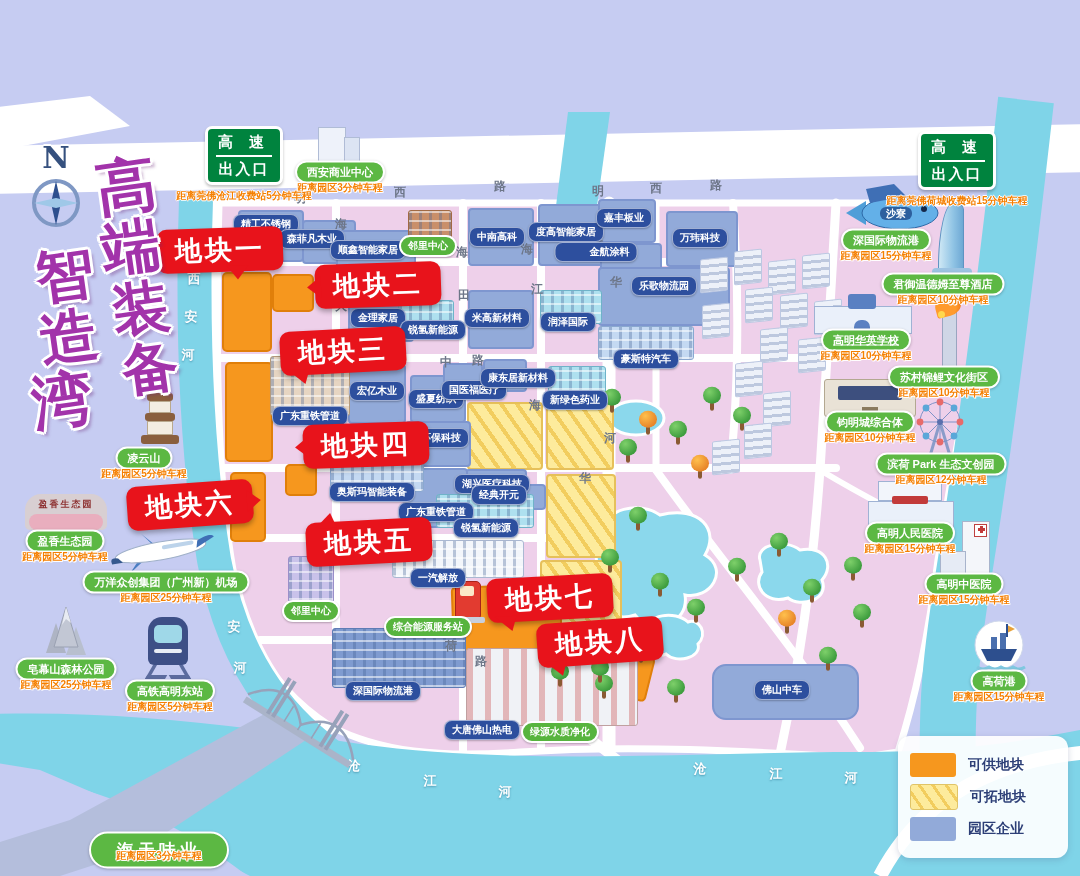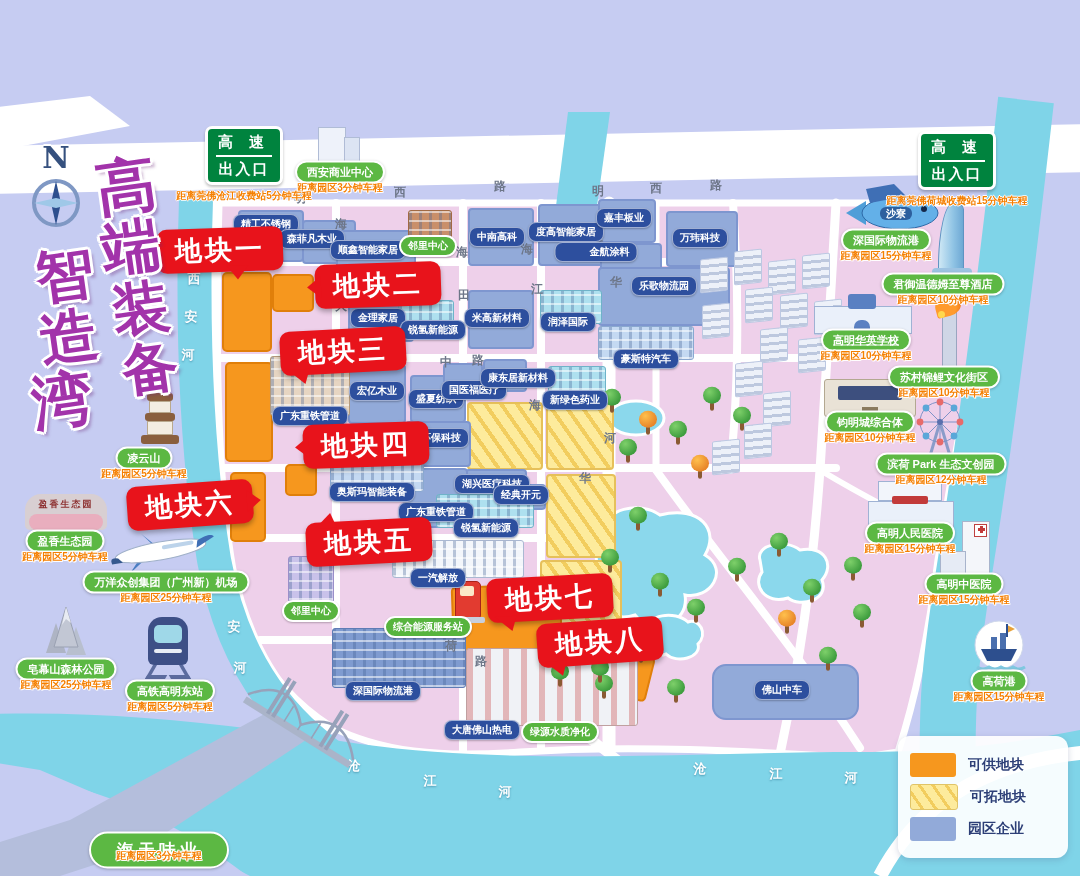--- a/index.html
+++ b/index.html
@@ -311,21 +311,21 @@
       <div class="epill" style="left: 568px; top: 322px;">润泽国际</div>
       <div class="epill" style="left: 646px; top: 359px;">豪斯特汽车</div>
       <div class="epill" style="left: 310px; top: 416px;">广东重铁管道</div>
       <div class="epill" style="left: 377px; top: 391px;">宏亿木业</div>
       <div class="epill" style="left: 436px; top: 399px;">盛夏纺织</div>
       <div class="epill" style="left: 431px; top: 438px;">科陆环保科技</div>
       <div class="epill" style="left: 474px; top: 390px;">国医福医疗</div>
       <div class="epill" style="left: 518px; top: 378px;">康东居新材料</div>
       <div class="epill" style="left: 575px; top: 400px;">新绿色药业</div>
       <div class="epill" style="left: 492px; top: 484px;">湖兴医疗科技</div>
-      <div class="epill" style="left: 521px; top: 495px;">经典开元</div>
+      <div class="epill" style="left: 499px; top: 495px;">经典开元</div>
       <div class="epill" style="left: 436px; top: 512px;">广东重铁管道</div>
       <div class="epill" style="left: 372px; top: 492px;">奥斯玛智能装备</div>
       <div class="epill" style="left: 486px; top: 528px;">锐氢新能源</div>
       <div class="epill" style="left: 438px; top: 578px;">一汽解放</div>
       <div class="epill gpill2" style="left: 311px; top: 611px;">邻里中心</div>
       <div class="epill gpill2" style="left: 428px; top: 627px;">综合能源服务站</div>
       <div class="epill" style="left: 383px; top: 691px;">深国际物流港</div>
       <div class="epill" style="left: 482px; top: 730px;">大唐佛山热电</div>
       <div class="epill gpill2" style="left: 560px; top: 732px;">绿源水质净化</div>
       <div class="epill" style="left: 782px; top: 690px;">佛山中车</div>

